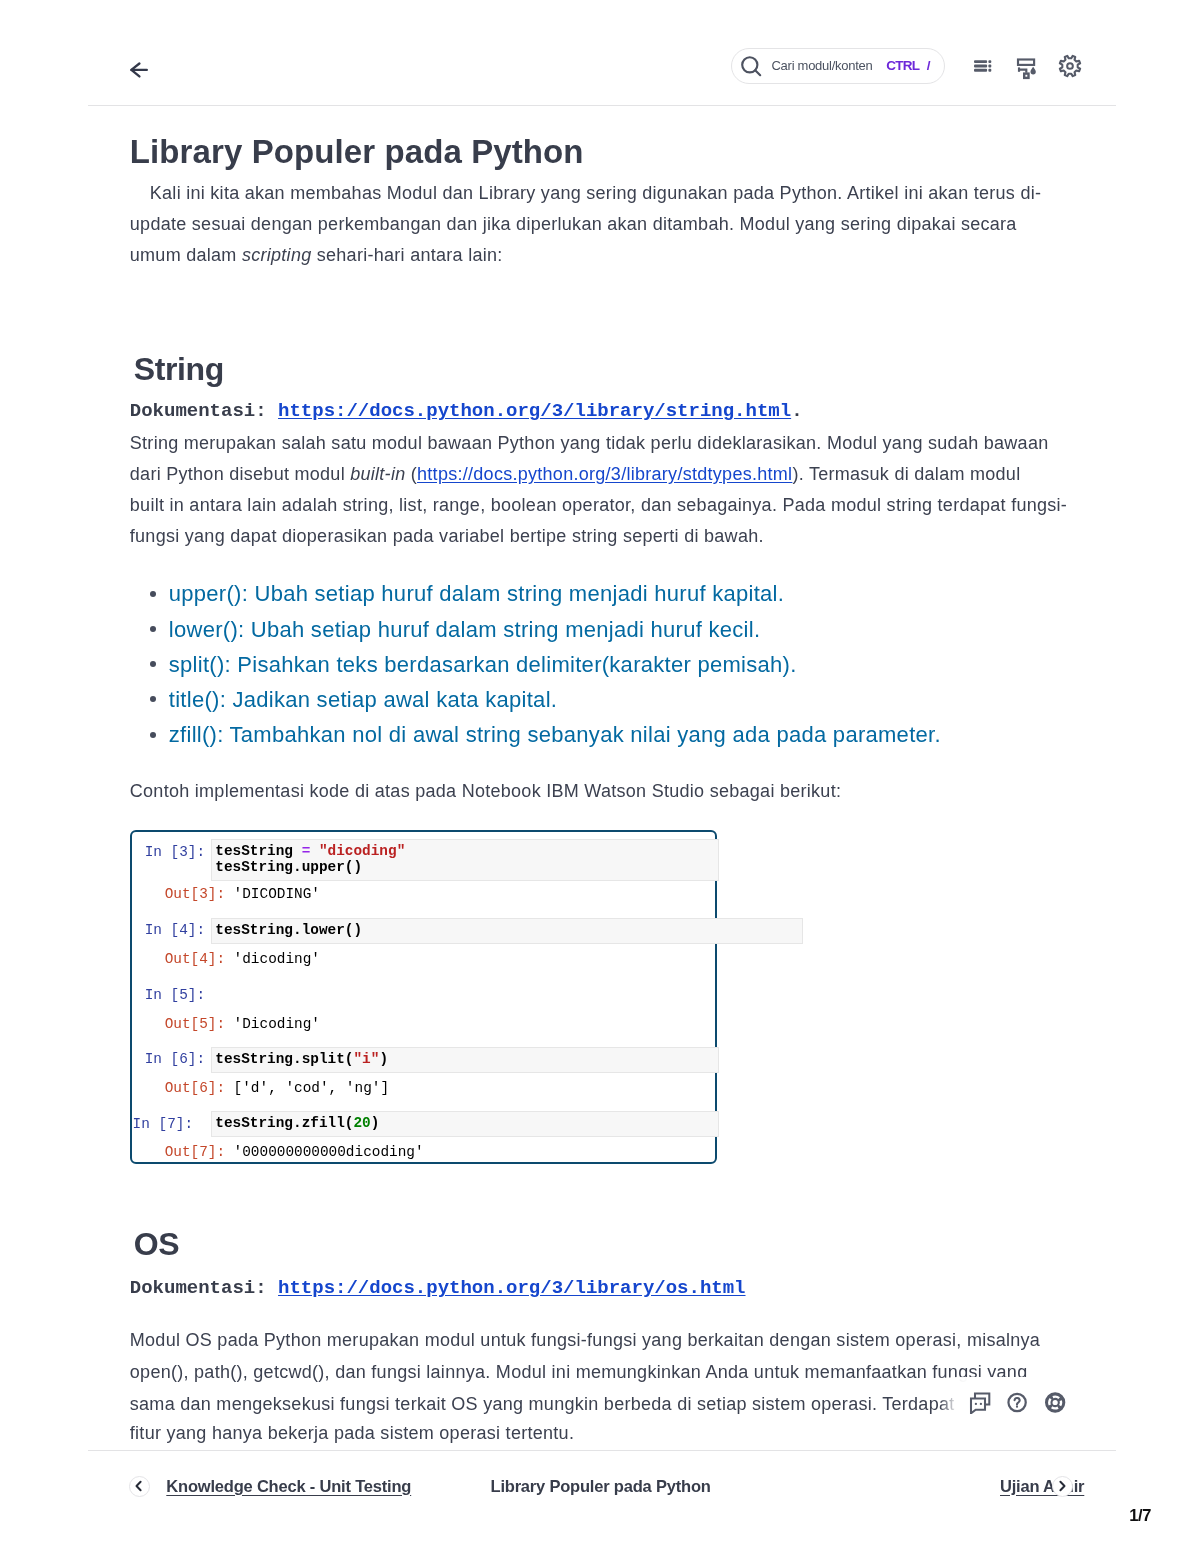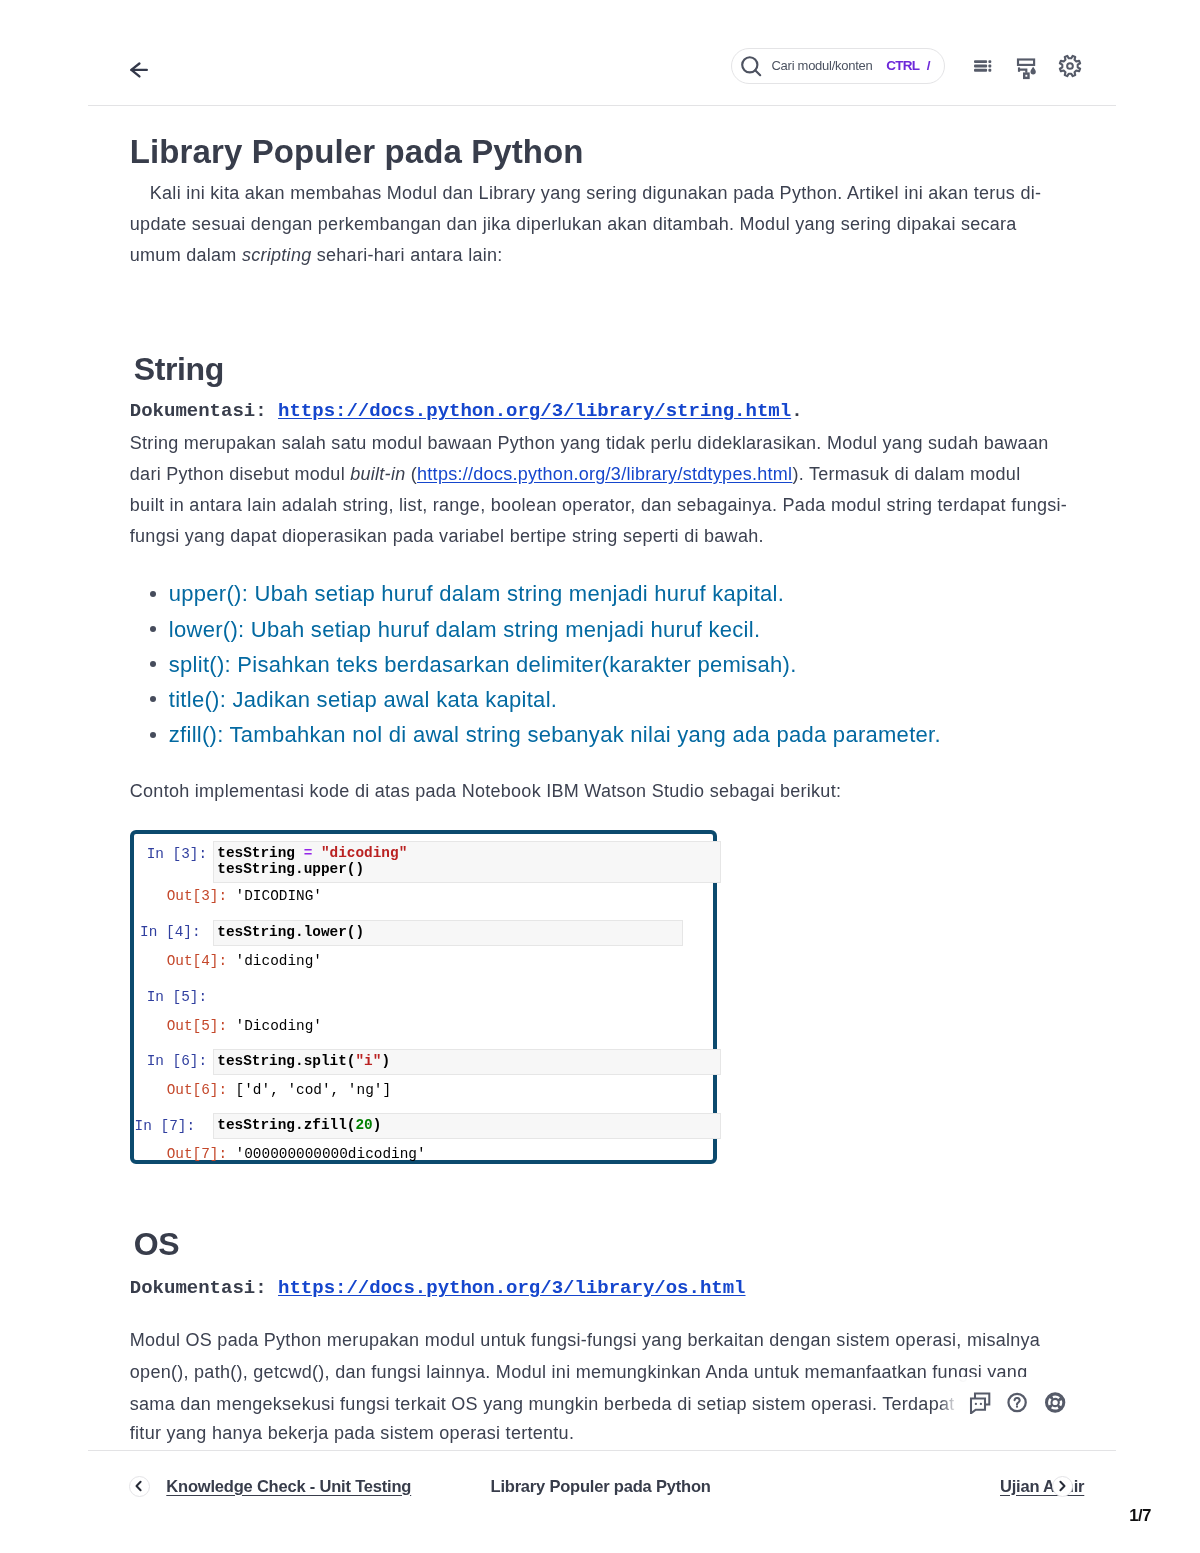--- a/index.html
+++ b/index.html
@@ -36,21 +36,21 @@
            line-height:34px; letter-spacing:-0.4px; white-space:nowrap; }
   .docline { position:absolute; left:0; font-size:19px; font-weight:700; color:#383d4b;
              letter-spacing:0px; white-space:nowrap; line-height:22px;font-family:Liberation Mono, monospace; }
   .docline a { color:#1546cd; text-decoration:underline; text-underline-offset:1.5px; font-weight:700; }
   .bullet { position:absolute; font-size:22px; line-height:21px; color:#0369a1;
             letter-spacing:0.28px; white-space:nowrap; }
   .bdot { position:absolute; width:6px; height:6px; border-radius:50%; background:#464c5c; }
 
   
   .nb { position:absolute; left:129.6px; top:830.2px; width:587.4px; height:334.3px;
-        border:4px solid #0c4a6e; border-radius:6px; background:#fff; }
+        border:2px solid #0c4a6e; border-radius:6px; background:#fff; }
   .nb-prompt { position:absolute; font-family:"Liberation Mono",monospace;
                font-size:14.4px; line-height:15.75px; white-space:pre; }
   .nb-prompt.pin { color:#303f9f; }
   .nb-prompt.pout { color:#c4472a; }
   .nb-cell { position:absolute; font-family:"Liberation Mono",monospace;
              font-size:14.4px; line-height:15.75px; color:#000; white-space:pre; }
   .nb-in { background:#f7f7f7; border:1px solid #e6e6e6; font-weight:700; padding:4.1px 0 4.1px 3.2px; }
   .nb-out { padding:0; }
   .op { color:#9425e8; }
   .str { color:#ba2121; }
@@ -167,22 +167,22 @@
         <div class="tline" style="top: 1393.6px; left: 0px;"><span>sama dan mengeksekusi fungsi terkait OS yang mungkin berbeda di setiap sistem operasi. Terdapat</span></div>
         <div class="tline" style="top: 1423.1px; left: 0px;"><span>fitur yang hanya bekerja pada sistem operasi tertentu.</span></div>
       </div>
   </div>
 
   <div class="nb" id="notebook">
       <div class="nb-prompt pin" style="left: 0px; top: 12.5px; width: 73.5px; text-align: right;">In [3]:</div>
       <div class="nb-cell nb-in" style="left: 79.5px; top: 7.1px; width: 507.5px;"><div><span>tesString </span><span class="op">=</span><span> </span><span class="str">"dicoding"</span></div><div><span>tesString.upper()</span></div></div>
       <div class="nb-prompt pout" style="left: 0px; top: 55px; width: 93.5px; text-align: right;">Out[3]:</div>
       <div class="nb-cell nb-out" style="left: 102px; top: 55px;">'DICODING'</div>
-      <div class="nb-prompt pin" style="left: 0px; top: 91.1px; width: 73.5px; text-align: center;">In [4]:</div>
-      <div class="nb-cell nb-in" style="left: 79.5px; top: 85.7px; width: 470px;"><div><span>tesString.lower()</span></div></div>
+      <div class="nb-prompt pin" style="left: 0px; top: 91.1px; width: 73.5px; text-align: right;">In [4]:</div>
+      <div class="nb-cell nb-in" style="left: 79.5px; top: 85.7px; width: 592px;"><div><span>tesString.lower()</span></div></div>
       <div class="nb-prompt pout" style="left: 0px; top: 119.8px; width: 93.5px; text-align: right;">Out[4]:</div>
       <div class="nb-cell nb-out" style="left: 102px; top: 119.8px;">'dicoding'</div>
       <div class="nb-prompt pin" style="left: 0px; top: 155.9px; width: 73.5px; text-align: right;">In [5]:</div>
       <div class="nb-prompt pout" style="left: 0px; top: 184.5px; width: 93.5px; text-align: right;">Out[5]:</div>
       <div class="nb-cell nb-out" style="left: 102px; top: 184.5px;">'Dicoding'</div>
       <div class="nb-prompt pin" style="left: 0px; top: 219.8px; width: 73.5px; text-align: right;">In [6]:</div>
       <div class="nb-cell nb-in" style="left: 79.5px; top: 214.4px; width: 507.5px;"><div><span>tesString.split(</span><span class="str">"i"</span><span>)</span></div></div>
       <div class="nb-prompt pout" style="left: 0px; top: 248.4px; width: 93.5px; text-align: right;">Out[6]:</div>
       <div class="nb-cell nb-out" style="left: 102px; top: 248.4px;">['d', 'cod', 'ng']</div>
       <div class="nb-prompt pin" style="left: 1px; top: 284.6px; width: 73.5px; text-align: left;">In [7]:</div>

